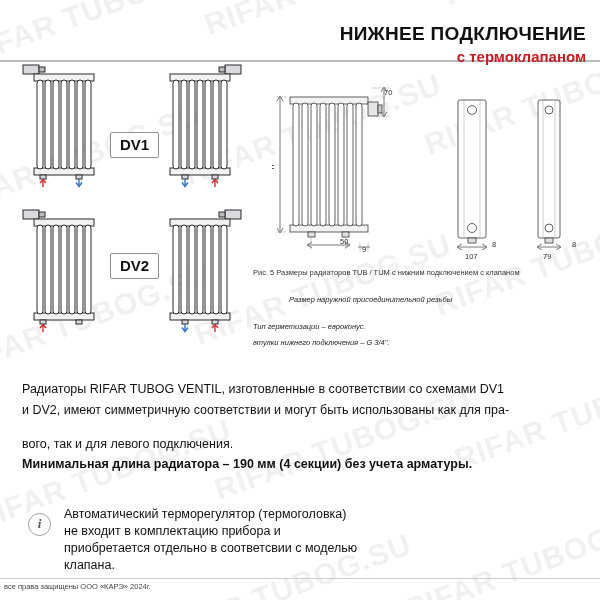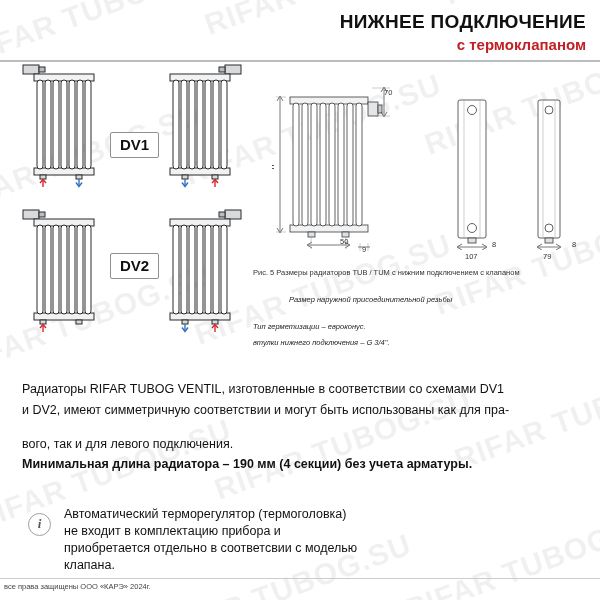--- a/index.html
+++ b/index.html
@@ -25,21 +25,21 @@
     font-weight:bold;
     color:#000;
     opacity:0.055;
     white-space:nowrap;
     transform-origin:left top;
     letter-spacing:1px;
   }
 
   
   .header{
-    position:absolute;top:0;left:0;width:600px;height:44px;z-index:5;
+    position:absolute;top:12px;left:0;width:600px;height:44px;z-index:5;
   }
   .hdr-line1{
     position:absolute;right:14px;top:11px;
     font-size:19px;font-weight:bold;letter-spacing:0.3px;
     color:#111;
   }
   .hdr-line2{
     position:absolute;right:14px;top:36px;
     font-size:15px;font-weight:bold;
     color:#c32026;

